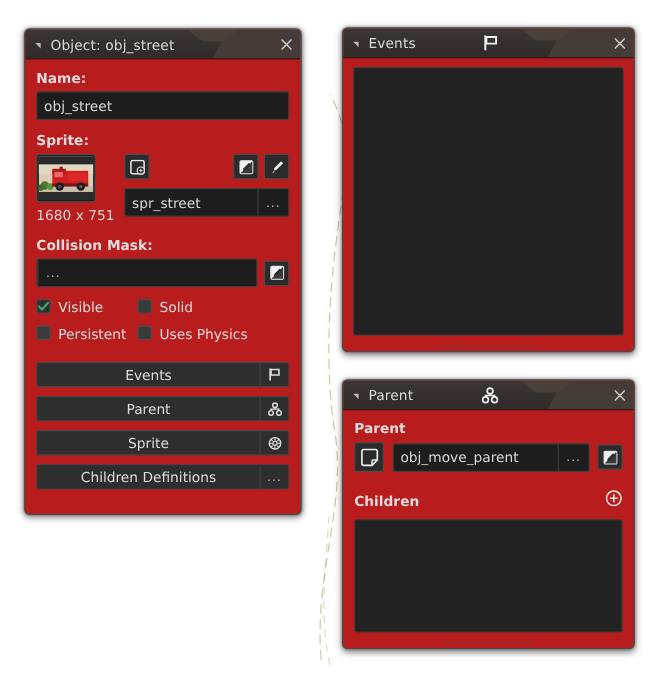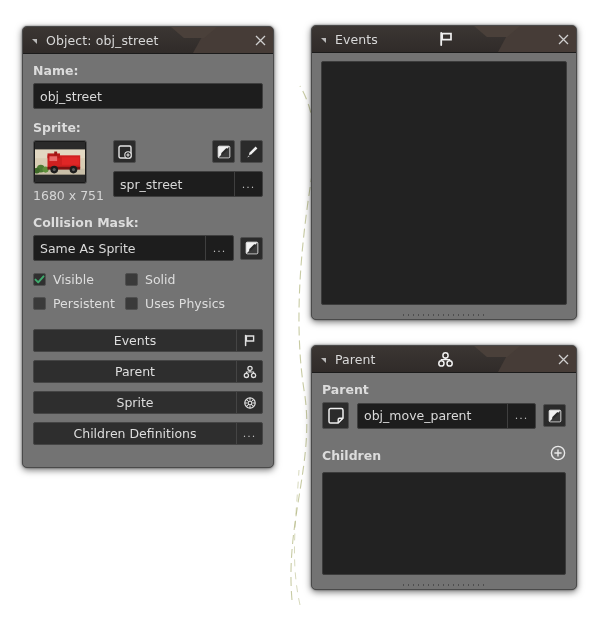--- a/index.html
+++ b/index.html
@@ -20,21 +20,21 @@
   #bg-decor {
     position: absolute;
     left: 0; top: 0;
     width: 598px; height: 621px;
     z-index: 0;
   }
 
   
   .panel {
     position: absolute;
-    background: #737373;
+    background: #b91c1c;
     border: 1px solid #4a4a4a;
     border-radius: 5px;
     box-shadow: 0 2px 7px rgba(0,0,0,0.55), 0 0 2px rgba(0,0,0,0.5);
     z-index: 5;
     box-sizing: border-box;
     overflow: hidden;
   }
 
   .titlebar {
     position: relative;
@@ -142,21 +142,21 @@
     border-radius: 2px;
     background: #2b2b2b;
     display: flex; align-items: center; justify-content: center;
     cursor: pointer;
     box-sizing: border-box;
     flex: none;
   }
 
   
   .chkrow { display: flex; align-items: center; margin-top: 9px; }
-  .chkcell { display: flex; align-items: center; }
+  .chkcell { display: flex; align-items: flex-start; }
   .chkbox {
     width: 13px; height: 13px;
     border: 1px solid #4f4f4f;
     background: #3a3a3a;
     border-radius: 2px;
     margin-right: 7px;
     display: flex; align-items: center; justify-content: center;
     cursor: pointer;
     box-sizing: border-box;
     flex: none;
@@ -322,21 +322,20 @@
         <div class="field" style="margin-top:8px;">
           <span class="val">spr_street</span>
           <span class="dots-btn">...</span>
         </div>
       </div>
     </div>
 
     <span class="lbl" style="margin-top:12px;">Collision Mask:</span>
     <div style="display:flex; align-items:center;">
       <div class="field" style="flex:1 1 auto;">
-        <span class="val">Same As Sprite</span>
         <span class="dots-btn">...</span>
       </div>
       <div class="sqbtn" style="margin-left:6px;">
         <svg width="14" height="14" viewBox="0 0 14 14">
           <rect x="1.2" y="1.2" width="11.6" height="11.6" rx="1" fill="#f2f2f2" stroke="#e6e6e6" stroke-width="1"></rect>
           <path d="M1.6 12.4 L12.4 1.6 L12.4 12.4 Z" fill="#3a3a3a"></path>
           <path d="M9.4 3 L11 4.6 L6 9.6 L4 10 L4.4 8 Z" fill="#2b2b2b"></path>
         </svg>
       </div>
     </div>

